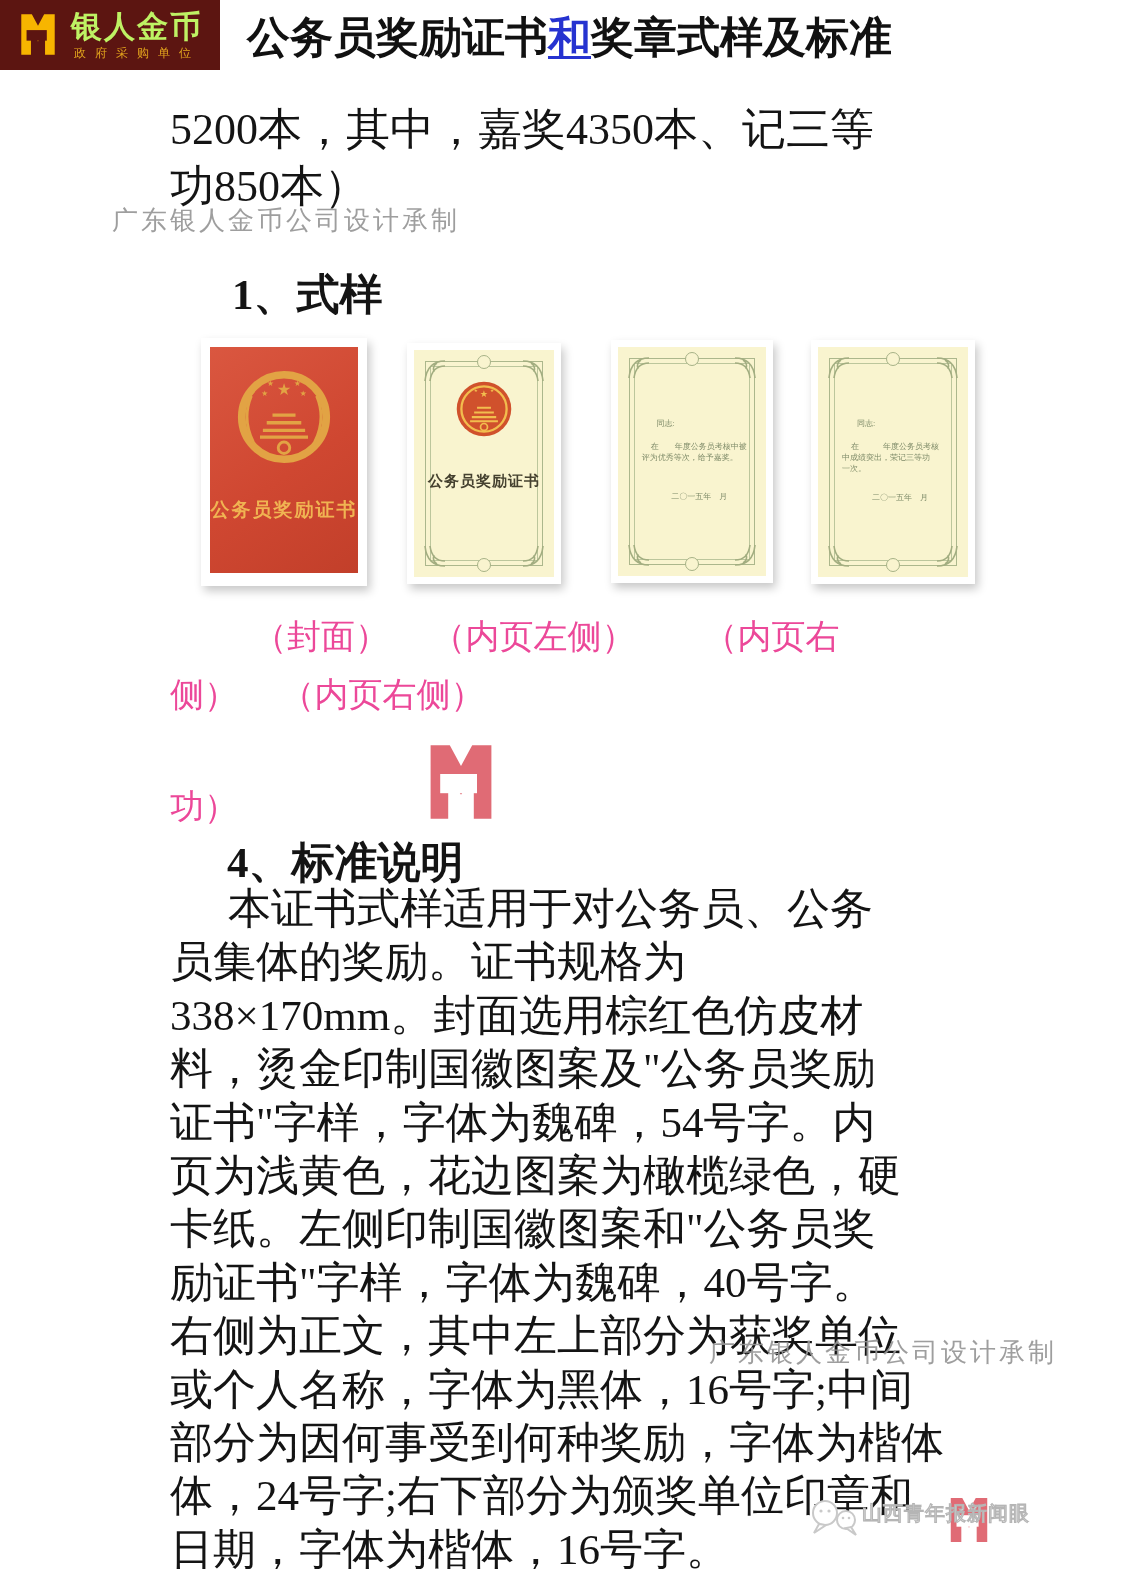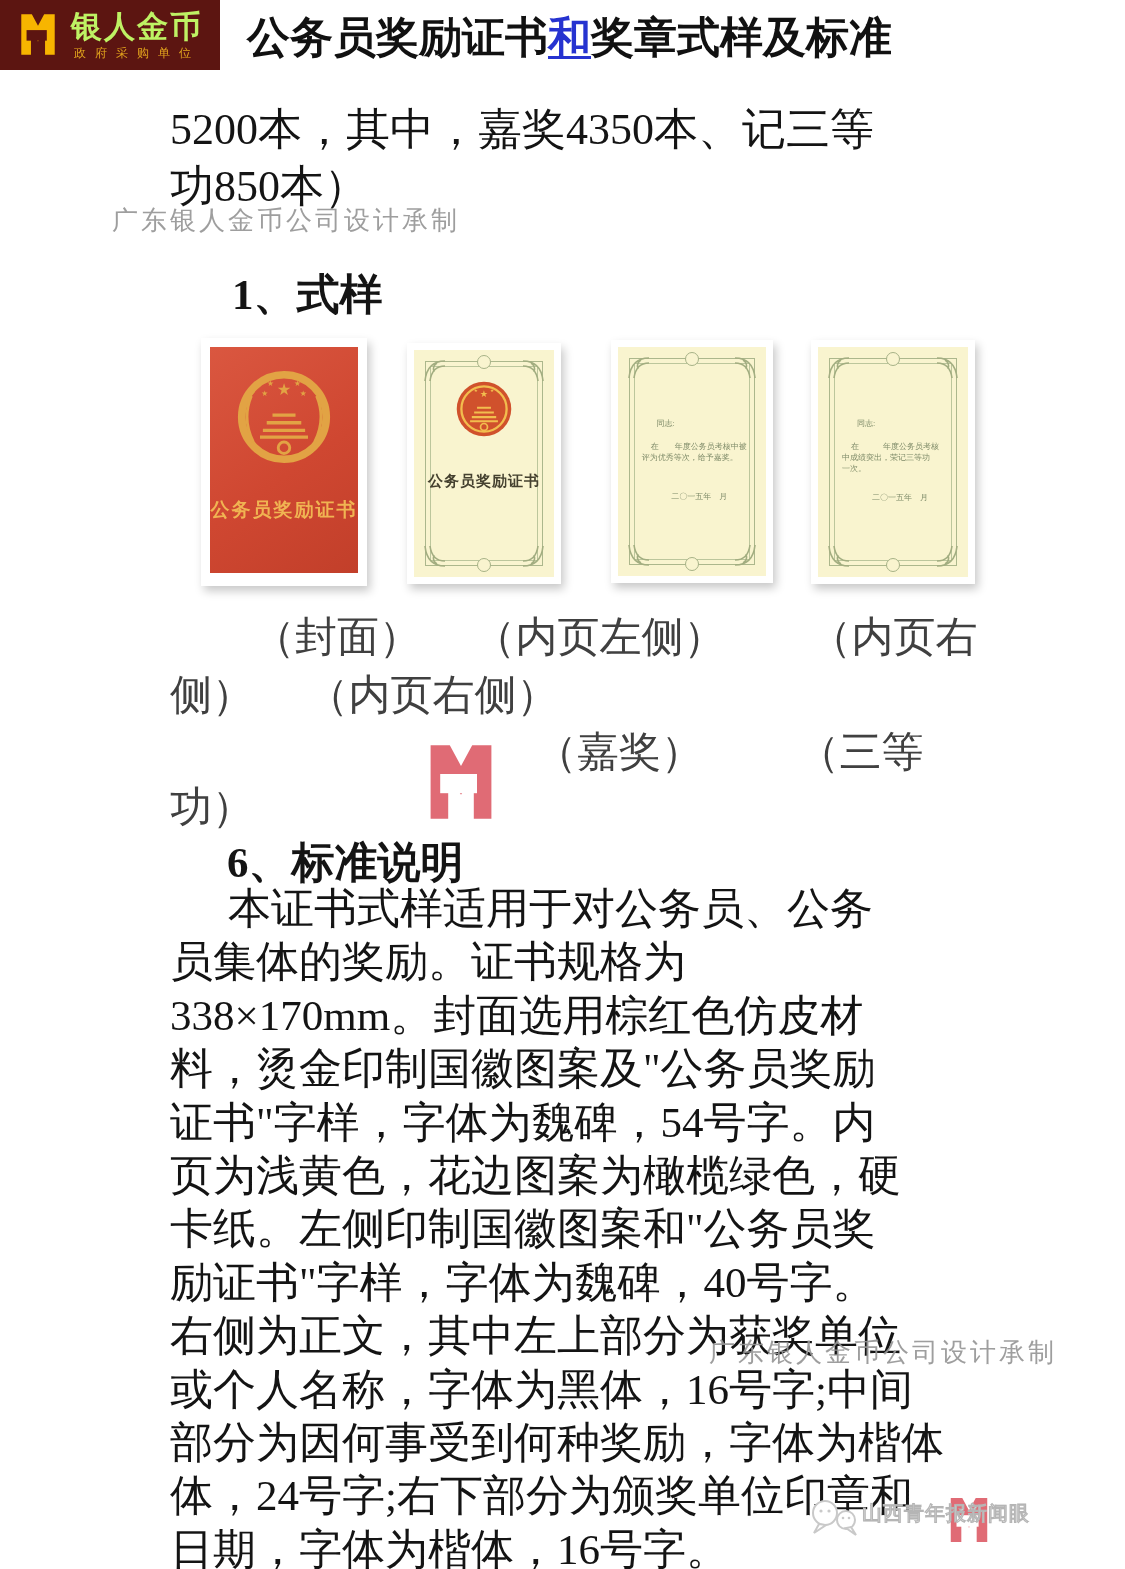--- a/index.html
+++ b/index.html
@@ -21,21 +21,21 @@
 
   
   .intro{position:absolute;left:170px;top:101px;font-size:44px;line-height:57px;white-space:nowrap;}
   .intro .ln1{padding-left:66px;}
   .h-style{position:absolute;left:232px;top:266px;font-size:43px;font-weight:bold;white-space:nowrap;}
   .h-spec{position:absolute;left:227px;top:834px;font-size:43px;font-weight:bold;white-space:nowrap;}
   .bodytxt{position:absolute;left:170px;top:882px;font-size:43px;line-height:53.4px;white-space:nowrap;}
   .bodytxt .ln1{padding-left:58px;}
 
   
-  .cap{position:absolute;font-size:42px;line-height:50px;white-space:nowrap;color:#404040;}
+  .cap{position:absolute;font-size:34px;line-height:50px;white-space:nowrap;color:#ec4899;}
   .cap1{left:253px;top:612px;}
   .cap2{left:170px;top:670px;}
   .cap3{left:535px;top:727px;}
   .cap4{left:170px;top:782px;}
 
   
   .card{position:absolute;background:#ffffff;box-shadow:3px 5px 9px rgba(0,0,0,0.22);}
   .card1{left:201px;top:338px;width:166px;height:248px;}
   .card2{left:407px;top:343px;width:154px;height:241px;}
   .card3{left:611px;top:340px;width:162px;height:243px;}
@@ -203,29 +203,28 @@
         <div class="ind">在　　　年度公务员考核</div>
         <div>中成绩突出，荣记三等功</div>
         <div>一次。</div>
       </div>
       <div class="pg-date">二〇一五年　月</div>
     </div>
   </div>
 
   <div class="cap cap1">（封面）　 （内页左侧）　　（内页右</div>
   <div class="cap cap2">侧）　 （内页右侧）</div>
-  <div class="cap cap3">（嘉奖）　　 （三等</div>
   <div class="cap cap4">功）</div>
 
   <svg class="m-mark mid" viewBox="0 0 100 100">
     <path d="M12 96 V4 H36 L50 30 64 4 H88 V96 H66 V42 L50 66 34 42 V96 Z" fill="currentColor"></path>
     <rect x="24" y="40" width="46" height="24" fill="#ffffff"></rect>
   </svg>
 
-  <div class="h-spec">6、标准说明</div>
+  <div class="h-spec">4、标准说明</div>
 
   <div class="bodytxt">
     <div class="ln1">本证书式样适用于对公务员、公务</div>
     <div>员集体的奖励。证书规格为</div>
     <div>338×170mm。封面选用棕红色仿皮材</div>
     <div>料，烫金印制国徽图案及"公务员奖励</div>
     <div>证书"字样，字体为魏碑，54号字。内</div>
     <div>页为浅黄色，花边图案为橄榄绿色，硬</div>
     <div>卡纸。左侧印制国徽图案和"公务员奖</div>
     <div>励证书"字样，字体为魏碑，40号字。</div>

